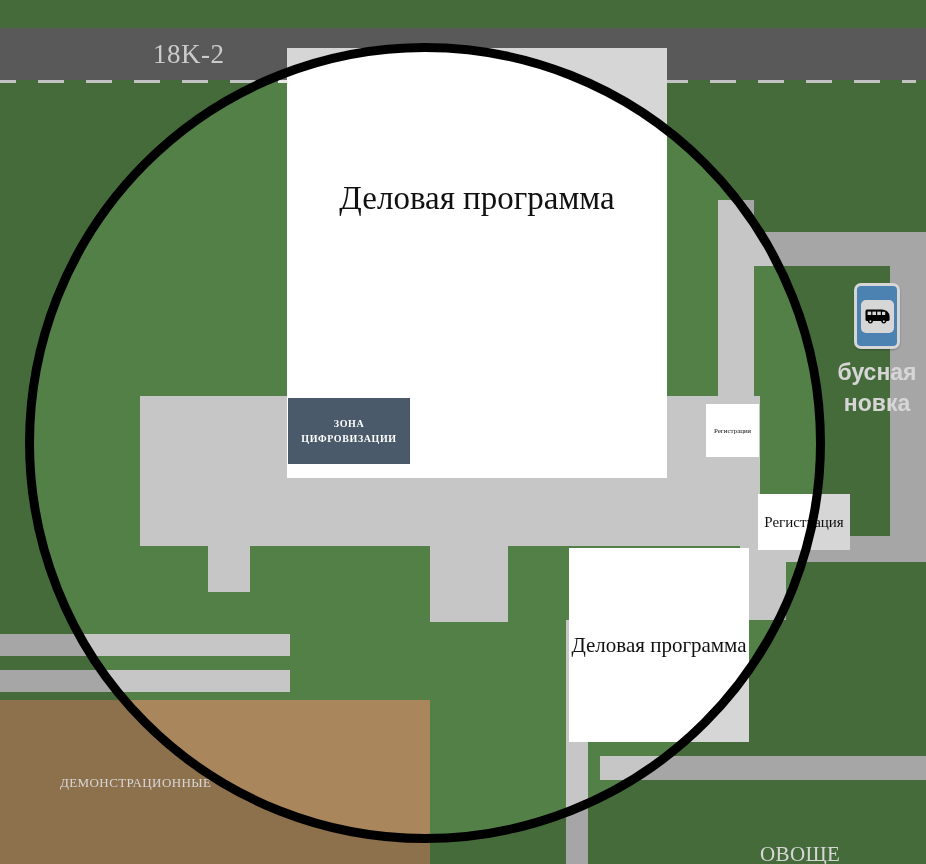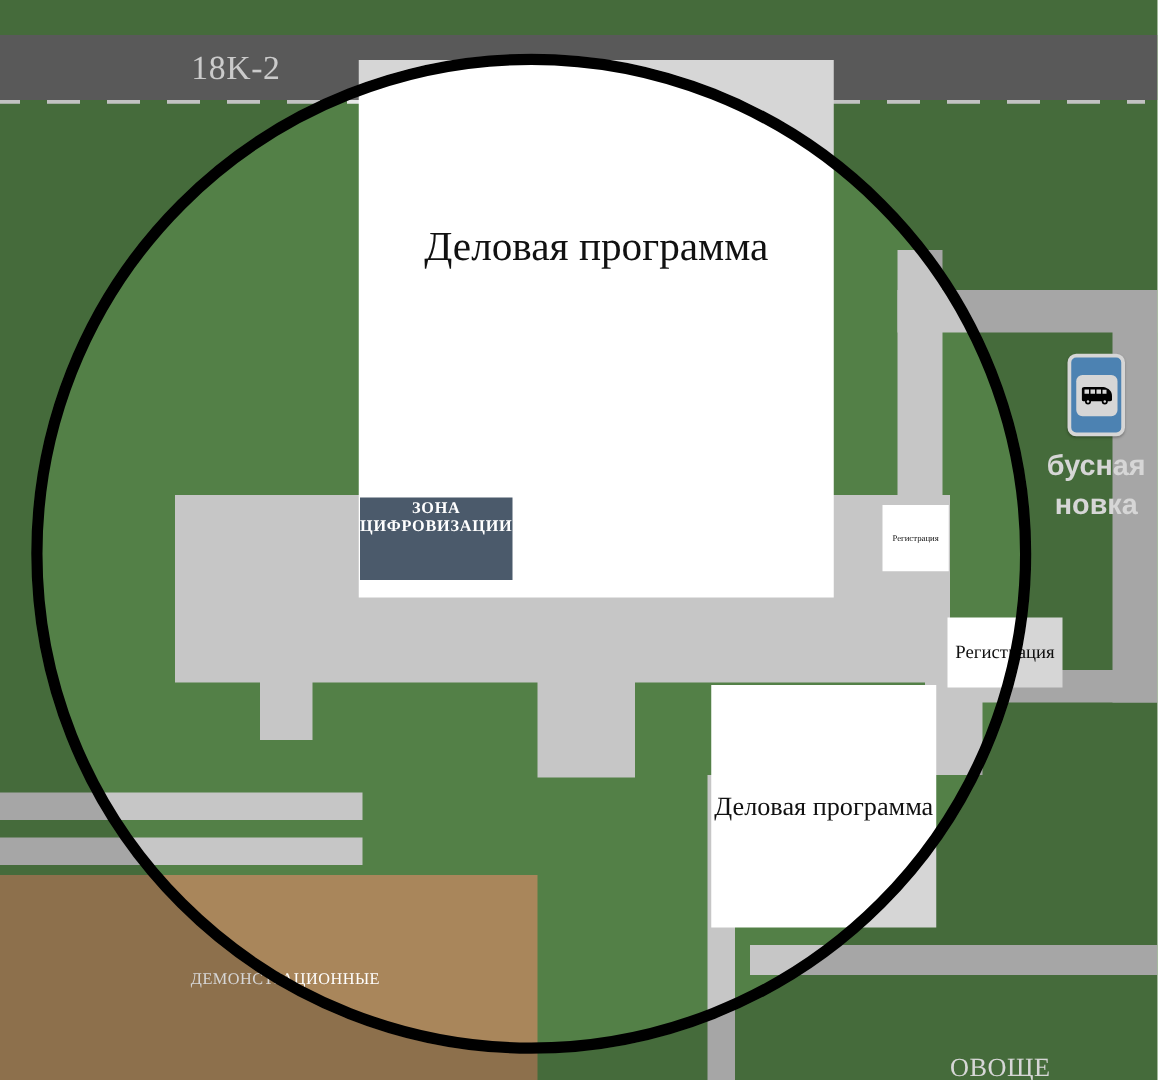--- a/index.html
+++ b/index.html
@@ -195,26 +195,26 @@
   }
   .zone-digital {
     position: absolute;
     left: 288px;
     top: 398px;
     width: 122px;
     height: 66px;
     background: #4b5a6b;
     color: #ffffff;
     font-family: "Liberation Serif", serif;
-    font-size: 13px;
+    font-size: 10px;
     font-weight: bold;
     letter-spacing: 0.6px;
     line-height: 15px;
     display: flex;
-    align-items: flex-start;
+    align-items: center;
     justify-content: center;
     text-align: center;
   }
   
   .bus-poi {
     position: absolute;
     left: 812px;
     top: 283px;
     width: 130px;
     text-align: center;
@@ -248,21 +248,21 @@
     font-size: 23px;
     font-weight: bold;
     line-height: 31px;
     text-align: center;
   }
   
   .area-label {
     position: absolute;
     color: #ffffff;
     font-family: "Liberation Serif", serif;
-    text-align: right;
+    text-align: left;
     line-height: 22px;
     letter-spacing: 0.4px;
   }
   .label-demo-crops {
     left: 60px;
     top: 772px;
     width: 244px;
     font-size: 13px;
   }
   .label-veg {

